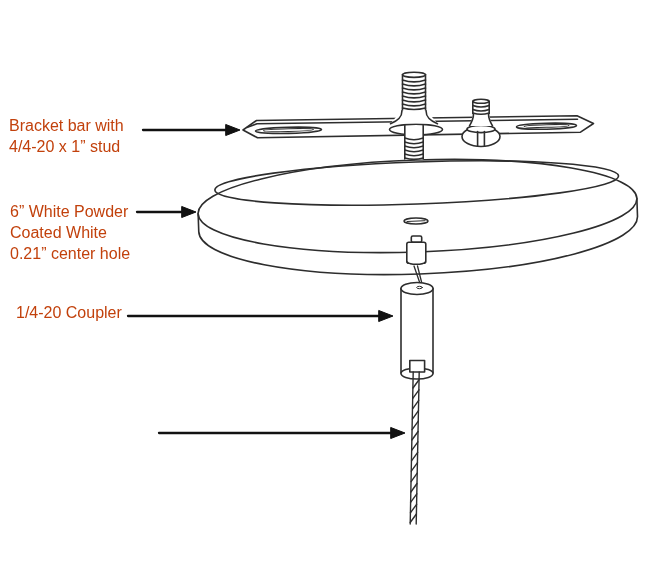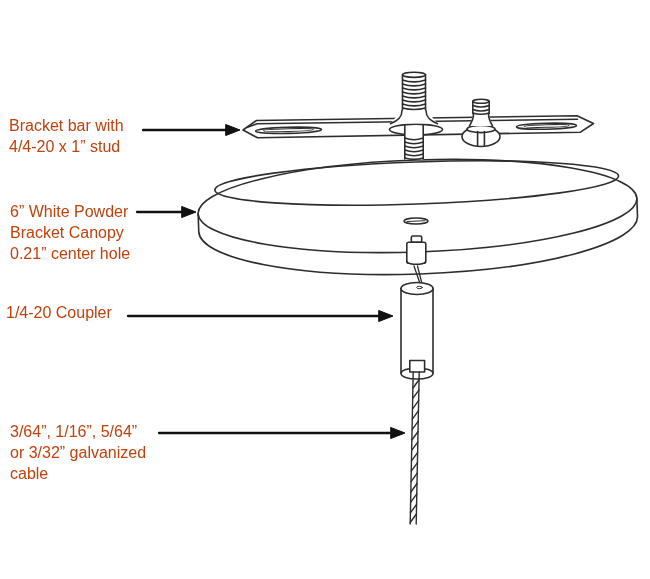--- a/index.html
+++ b/index.html
@@ -189,27 +189,22 @@
     </g>
   </svg>
 
   <div class="diagram-label" style="left:9px;top:116px;">
     <span>Bracket bar with</span>
     <span>4/4-20 x 1” stud</span>
   </div>
 
   <div class="diagram-label" style="left:10px;top:202px;">
     <span>6” White Powder</span>
-    <span>Bracket Canopy</span>
+    <span>Coated White</span>
     <span>0.21” center hole</span>
   </div>
 
-  <div class="diagram-label" style="left:6px;top:303px;">
+  <div class="diagram-label" style="left:16px;top:303px;">
     <span>1/4-20 Coupler</span>
   </div>
 
-  <div class="diagram-label" style="left:10px;top:422px;">
-    <span>3/64”, 1/16”, 5/64”</span>
-    <span>or 3/32” galvanized</span>
-    <span>cable</span>
-  </div>
 
 </div>
 
 </body></html>

